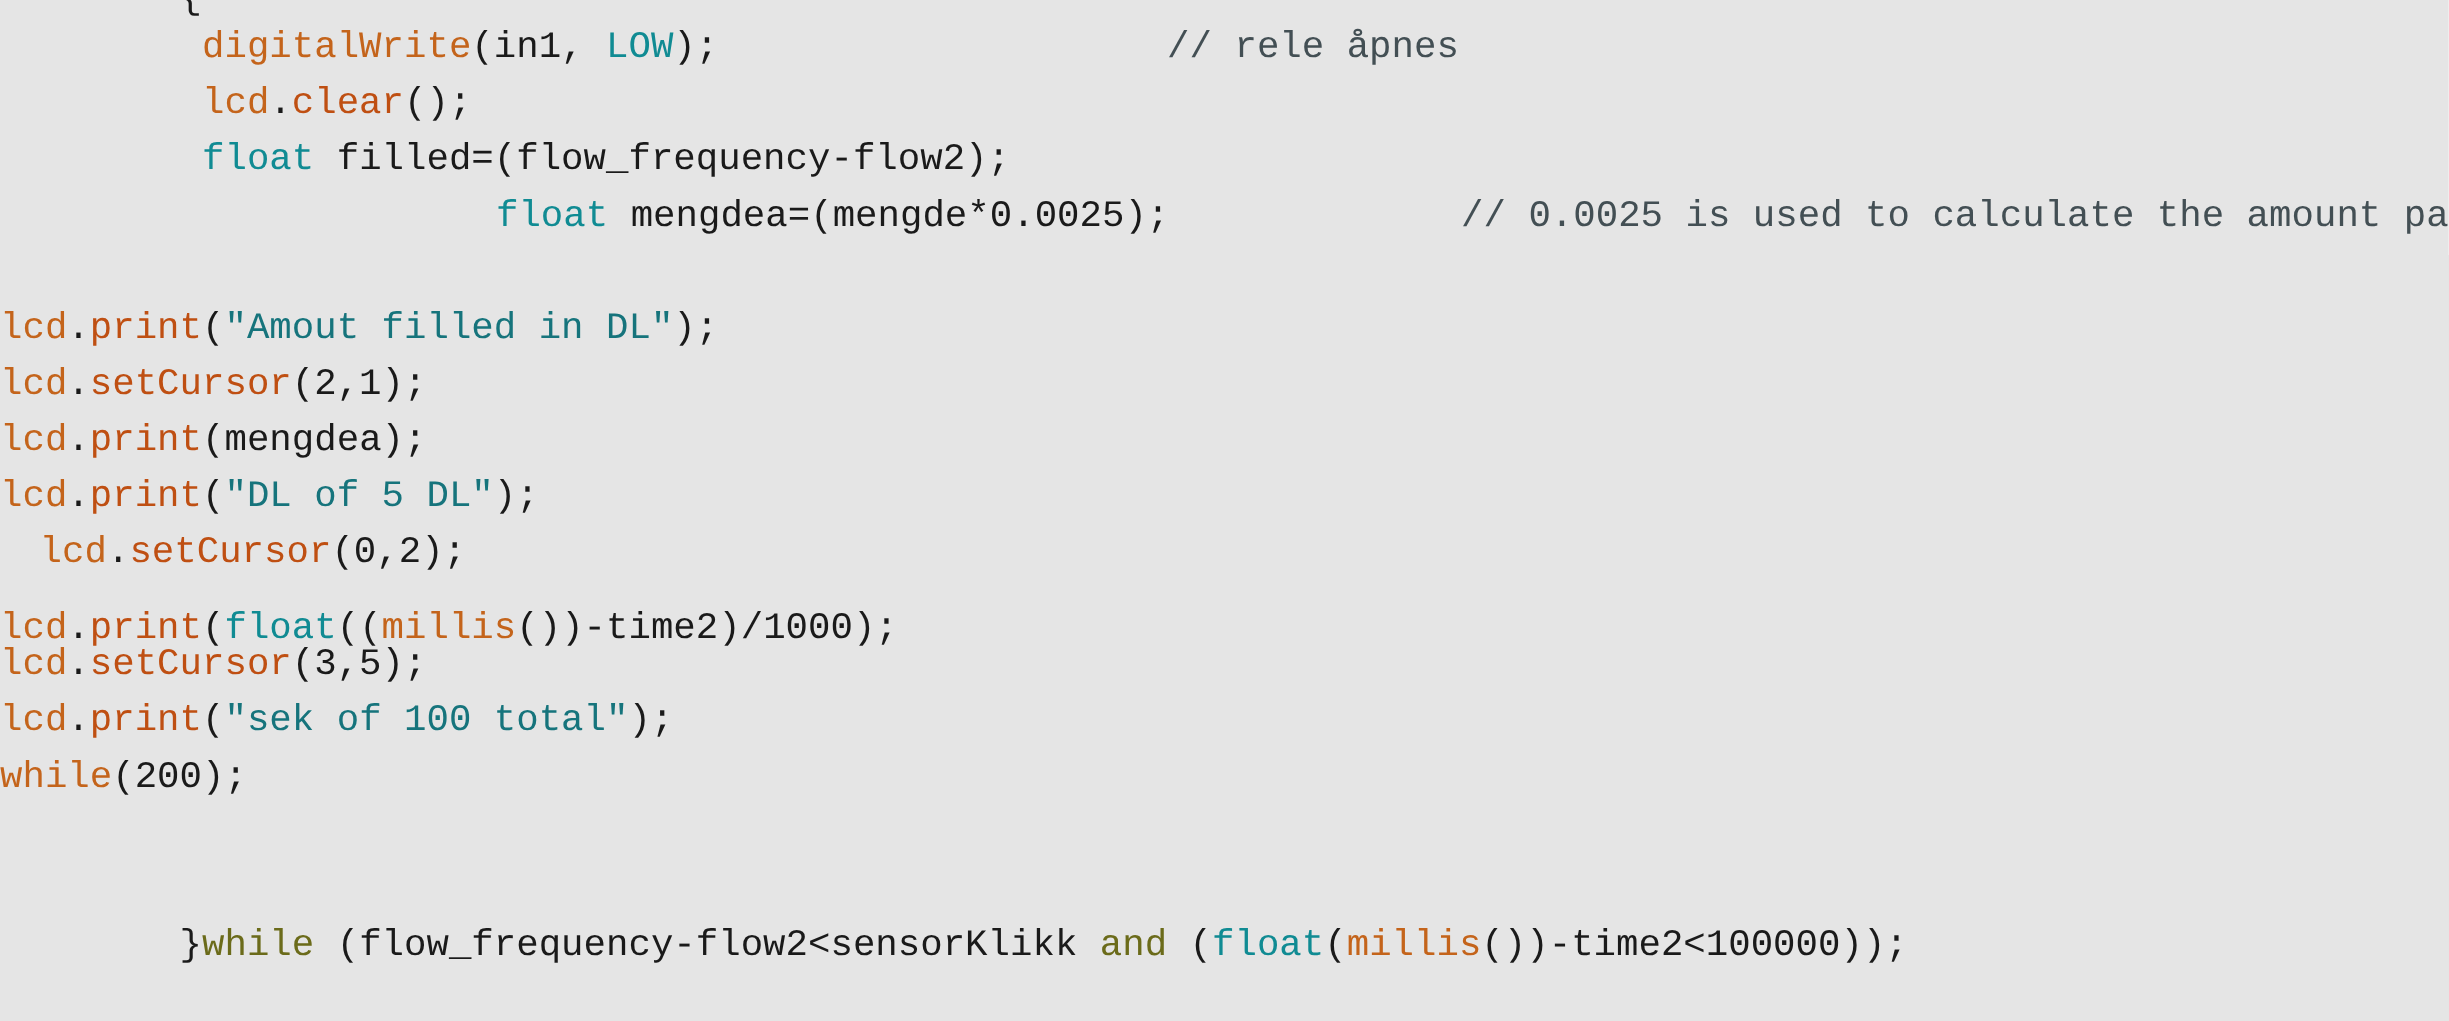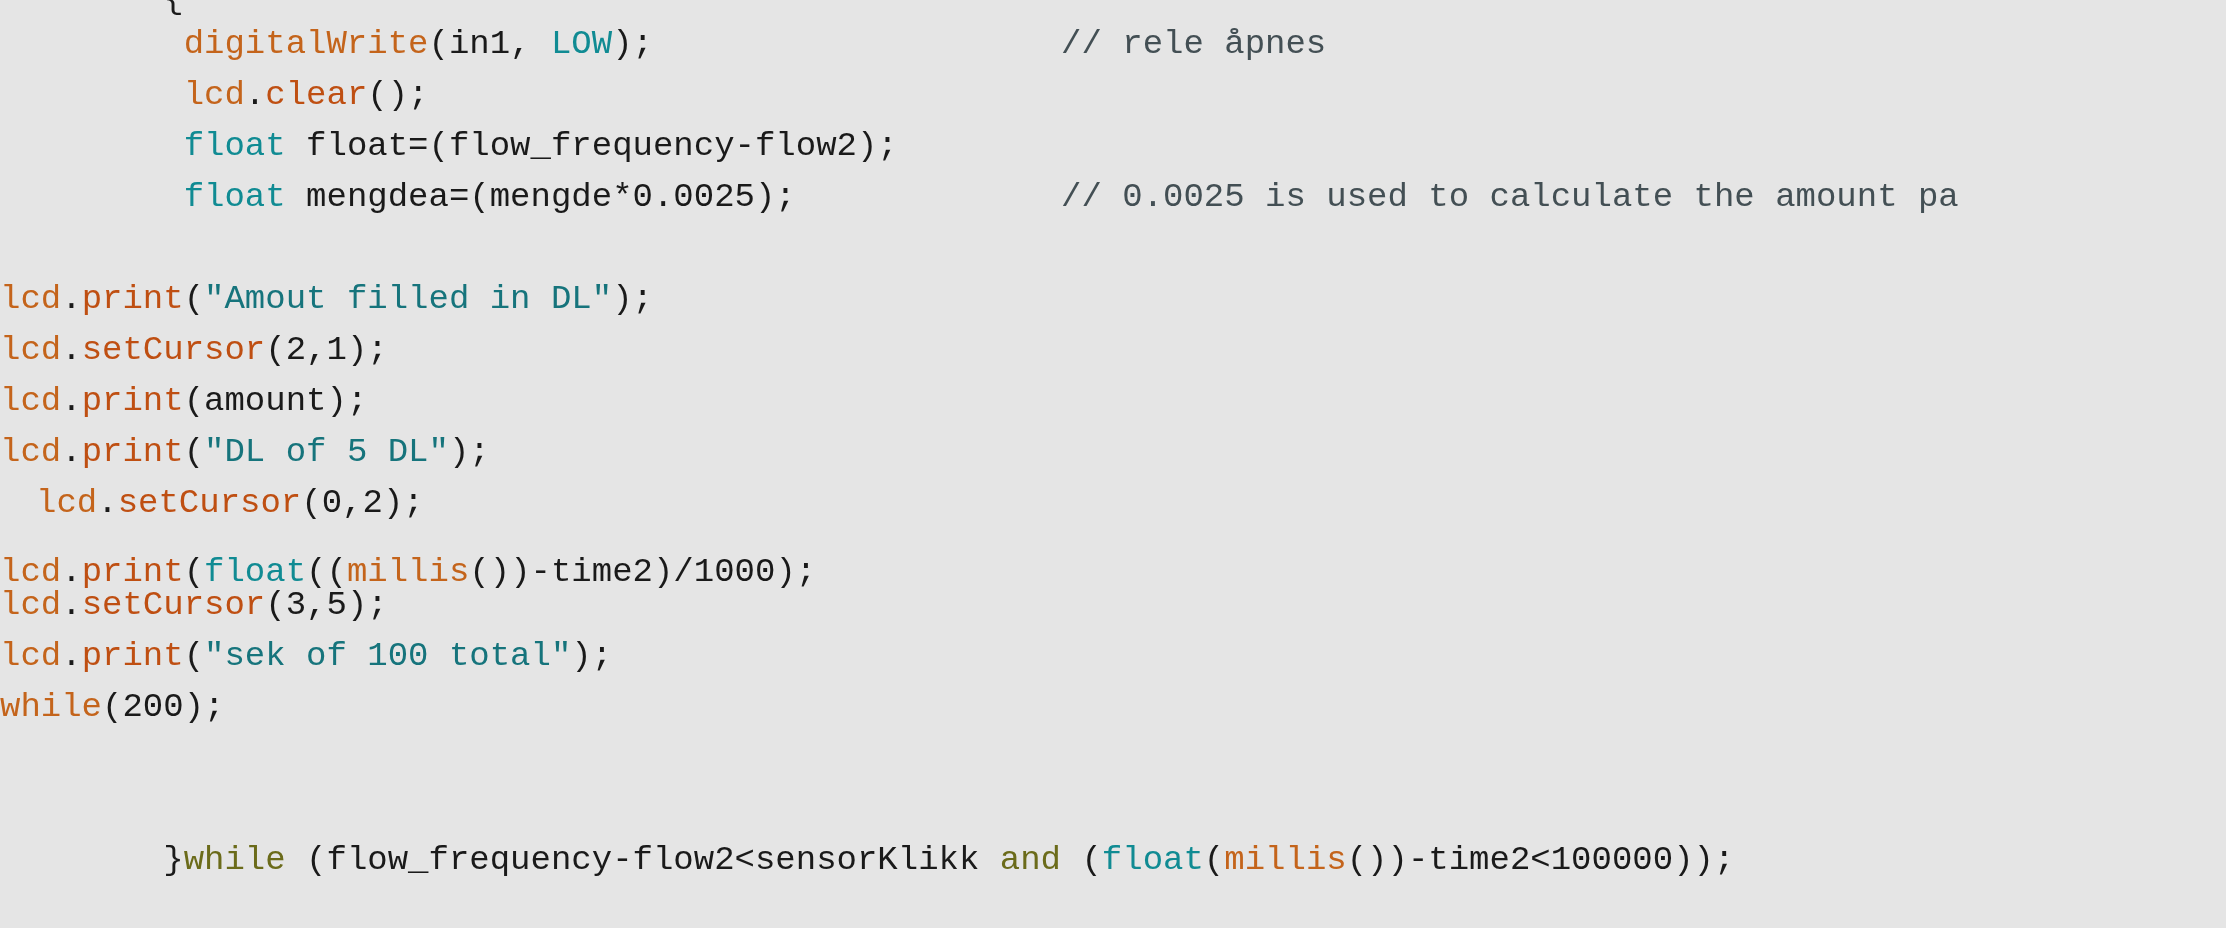--- a/index.html
+++ b/index.html
@@ -47,26 +47,26 @@
   .tok-punct    { color: #1a1a1a; }
 </style>
 </head>
 <body>
 
 <div id="editor">
   <div id="code-lines-host">
       <div class="code-line" style="top: -26px;"><span class="tok-plain">        </span><span class="tok-punct">{</span></div>
       <div class="code-line" style="top: 19px;"><span class="tok-plain">         </span><span class="tok-func">digitalWrite</span><span class="tok-plain">(in1, </span><span class="tok-const">LOW</span><span class="tok-plain">);</span><span class="tok-plain">                    </span><span class="tok-comment">// rele åpnes</span></div>
       <div class="code-line" style="top: 70px;"><span class="tok-plain">         </span><span class="tok-func">lcd</span><span class="tok-plain">.</span><span class="tok-method">clear</span><span class="tok-plain">();</span></div>
-      <div class="code-line" style="top: 121px;"><span class="tok-plain">         </span><span class="tok-type">float</span><span class="tok-plain"> float=(flow_frequency-flow2);</span></div>
-      <div class="code-line" style="top: 172px;"><span class="tok-plain">         </span><span class="tok-type">float</span><span class="tok-plain"> mengdea=(mengde*0.0025);</span><span class="tok-plain">             </span><span class="tok-comment">// 0.0025 is used to calculate the amount pa</span></div>
+      <div class="code-line" style="top: 121px;"><span class="tok-plain">         </span><span class="tok-type">float</span><span class="tok-plain"> filled=(flow_frequency-flow2);</span></div>
+      <div class="code-line" style="top: 172px; text-align: right;"><span class="tok-plain">         </span><span class="tok-type">float</span><span class="tok-plain"> mengdea=(mengde*0.0025);</span><span class="tok-plain">             </span><span class="tok-comment">// 0.0025 is used to calculate the amount pa</span></div>
       <div class="code-line" style="top: 223px;">&nbsp;</div>
       <div class="code-line" style="top: 274px;"><span class="tok-func">lcd</span><span class="tok-plain">.</span><span class="tok-method">print</span><span class="tok-plain">(</span><span class="tok-string">"Amout filled in DL"</span><span class="tok-plain">);</span></div>
       <div class="code-line" style="top: 325px;"><span class="tok-func">lcd</span><span class="tok-plain">.</span><span class="tok-method">setCursor</span><span class="tok-plain">(2,1);</span></div>
-      <div class="code-line" style="top: 376px;"><span class="tok-func">lcd</span><span class="tok-plain">.</span><span class="tok-method">print</span><span class="tok-plain">(amount);</span></div>
+      <div class="code-line" style="top: 376px;"><span class="tok-func">lcd</span><span class="tok-plain">.</span><span class="tok-method">print</span><span class="tok-plain">(mengdea);</span></div>
       <div class="code-line" style="top: 427px;"><span class="tok-func">lcd</span><span class="tok-plain">.</span><span class="tok-method">print</span><span class="tok-plain">(</span><span class="tok-string">"DL of 5 DL"</span><span class="tok-plain">);</span></div>
       <div class="code-line" style="top: 478px; padding-left: 36px;"><span class="tok-func">lcd</span><span class="tok-plain">.</span><span class="tok-method">setCursor</span><span class="tok-plain">(0,2);</span></div>
       <div class="code-line" style="top: 547px;"><span class="tok-func">lcd</span><span class="tok-plain">.</span><span class="tok-method">print</span><span class="tok-plain">(</span><span class="tok-type">float</span><span class="tok-plain">((</span><span class="tok-func">millis</span><span class="tok-plain">())-time2)/1000);</span></div>
       <div class="code-line" style="top: 580px;"><span class="tok-func">lcd</span><span class="tok-plain">.</span><span class="tok-method">setCursor</span><span class="tok-plain">(3,5);</span></div>
       <div class="code-line" style="top: 631px;"><span class="tok-func">lcd</span><span class="tok-plain">.</span><span class="tok-method">print</span><span class="tok-plain">(</span><span class="tok-string">"sek of 100 total"</span><span class="tok-plain">);</span></div>
       <div class="code-line" style="top: 682px;"><span class="tok-func">while</span><span class="tok-plain">(200);</span></div>
       <div class="code-line" style="top: 733px;">&nbsp;</div>
       <div class="code-line" style="top: 784px;">&nbsp;</div>
       <div class="code-line" style="top: 835px;"><span class="tok-plain">        </span><span class="tok-plain">}</span><span class="tok-keyword">while</span><span class="tok-plain"> (flow_frequency-flow2&lt;sensorKlikk </span><span class="tok-keyword">and</span><span class="tok-plain"> (</span><span class="tok-type">float</span><span class="tok-plain">(</span><span class="tok-func">millis</span><span class="tok-plain">())-time2&lt;100000));</span></div>
     </div>

